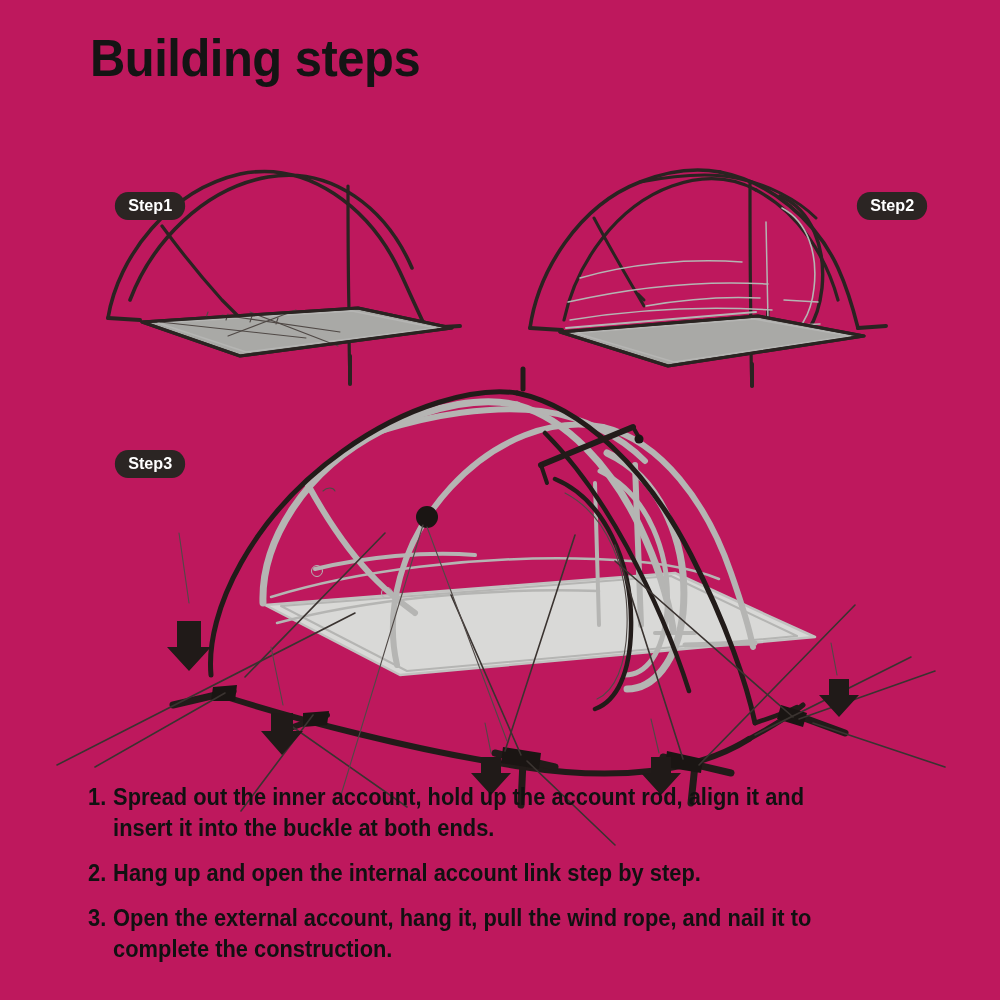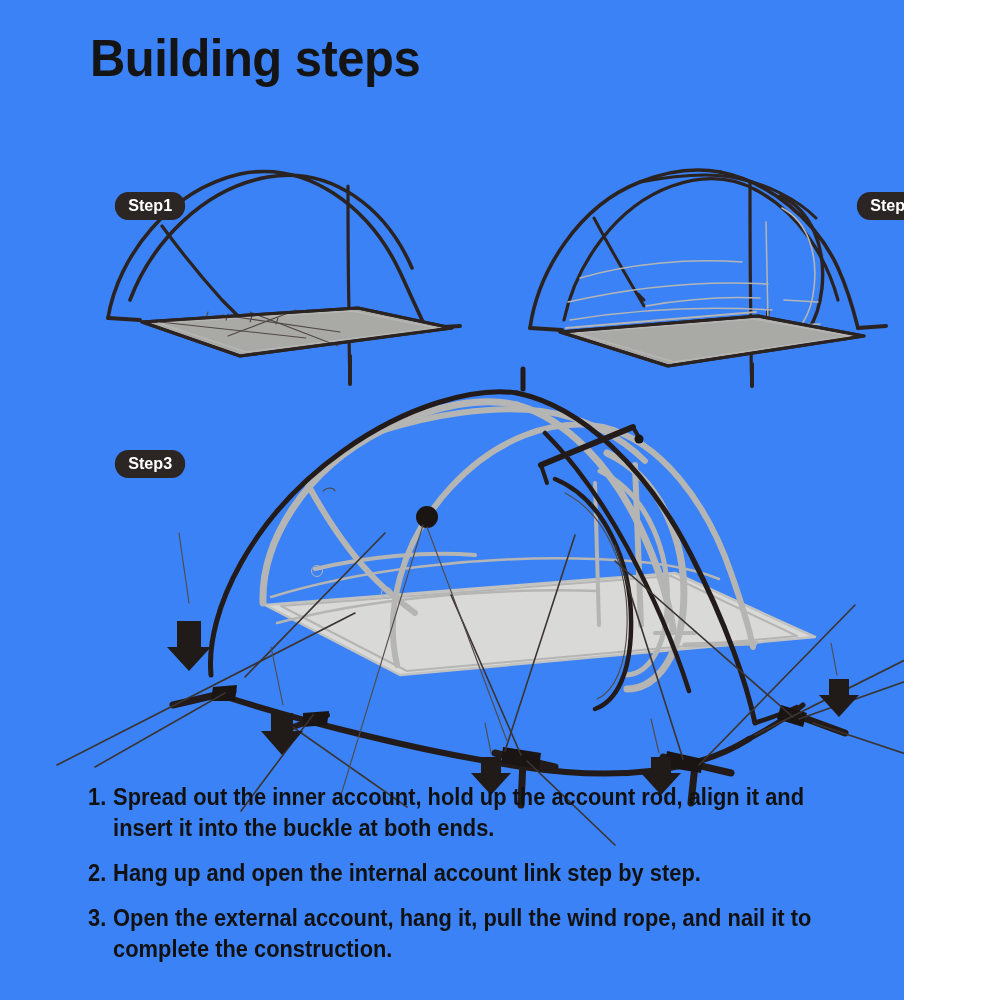--- a/index.html
+++ b/index.html
@@ -5,23 +5,23 @@
   html, body {
     margin: 0;
     padding: 0;
     background: #ffffff;
   }
   body {
     font-family: "Liberation Sans", sans-serif;
   }
   #page {
     position: relative;
-    width: 904px;
+    width: 1000px;
     height: 1000px;
-    background: #3b82f6;
+    background: #be185d;
     overflow: hidden;
   }
   #page-title {
     position: absolute;
     left: 90px;
     top: 28px;
     font-size: 52px;
     font-weight: bold;
     color: #141414;
     letter-spacing: -0.5px;

